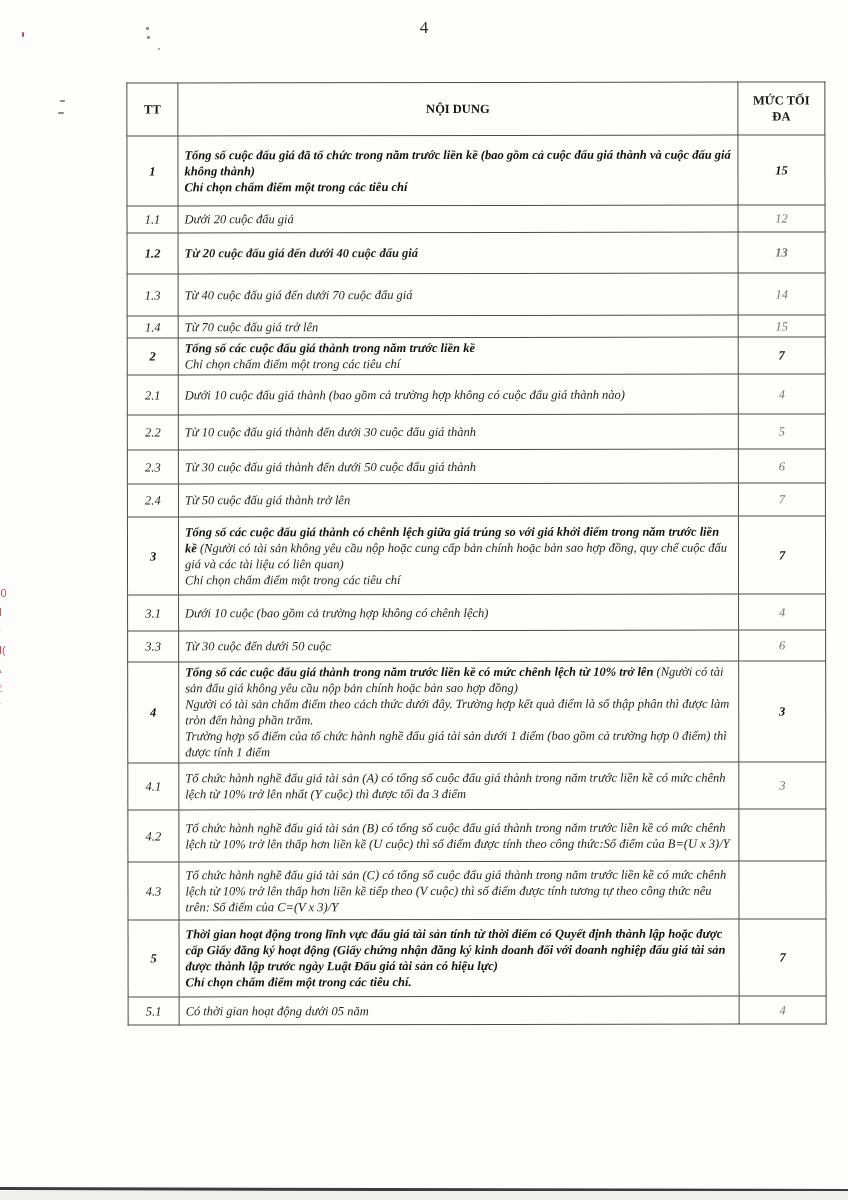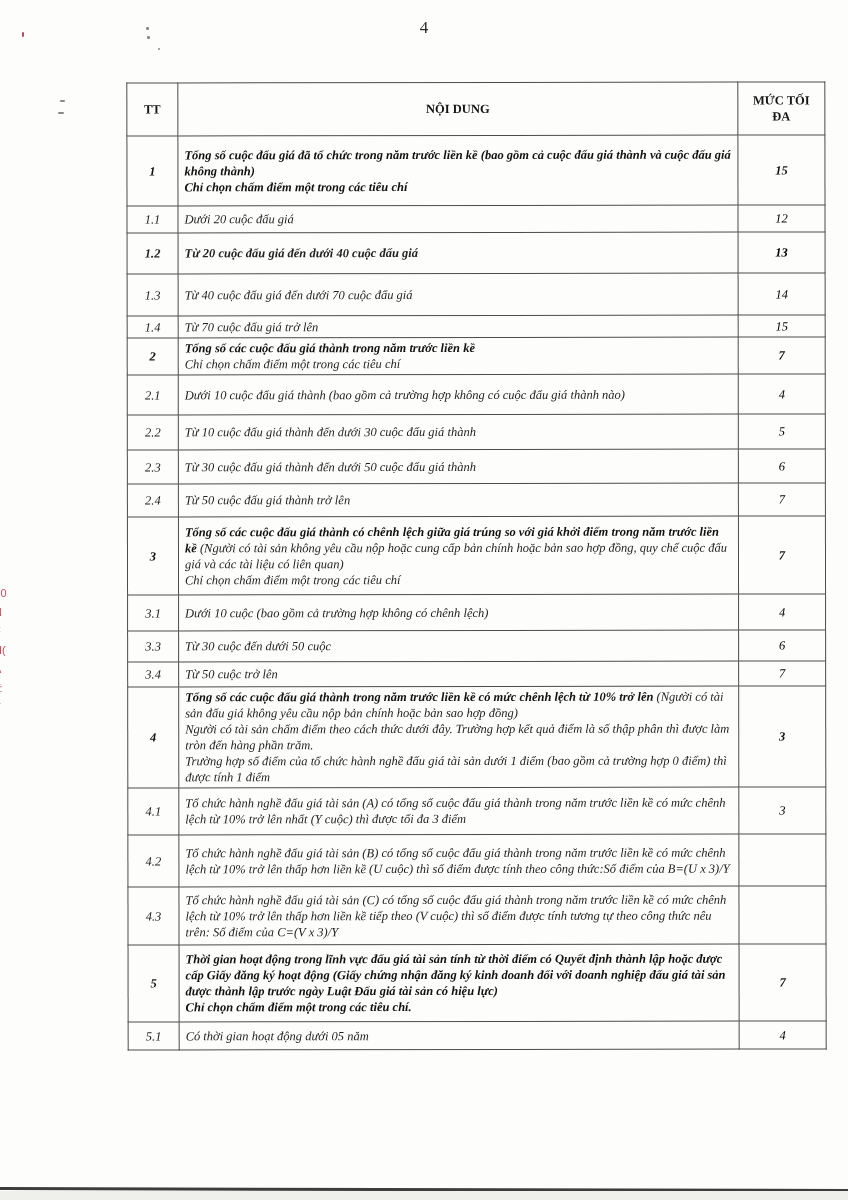--- a/index.html
+++ b/index.html
@@ -34,21 +34,21 @@
     font-style:normal;font-weight:bold;font-size:13px;
     text-align:center;height:48px;color:#151515;
   }
   td.tt-cell{
     text-align:center;font-style:italic;color:#222;
   }
   td.content-cell{
     text-align:left;font-style:italic;padding-left:10px;padding-right:8px;color:#222;
   }
   td.max-cell{
-    text-align:center;font-style:italic;color:#000000;
+    text-align:center;font-style:italic;color:#737373;
   }
   tr.group td.tt-cell, tr.group td.max-cell{font-weight:bold;color:#111;}
   .seg-bold{font-weight:bold;color:#111;}
   
   .margin-stamp{
     position:absolute;left:-6px;top:588px;width:30px;
     color:#c03040;opacity:.85;
     font-family:"Liberation Sans","DejaVu Sans",sans-serif;
     font-size:11px;line-height:1.0;letter-spacing:0;
   }
@@ -143,25 +143,20 @@
         <tr style="height: 36px;">
           <td class="tt-cell">3.1</td>
           <td class="content-cell"><span>Dưới 10 cuộc (bao gồm cả trường hợp không có chênh lệch)</span></td>
           <td class="max-cell">4</td>
         </tr>
         <tr style="height: 31px;">
           <td class="tt-cell">3.3</td>
           <td class="content-cell"><span>Từ 30 cuộc đến dưới 50 cuộc</span></td>
           <td class="max-cell">6</td>
         </tr>
-        <tr style="height: 25px;">
-          <td class="tt-cell">3.4</td>
-          <td class="content-cell"><span>Từ 50 cuộc trở lên</span></td>
-          <td class="max-cell">7</td>
-        </tr>
         <tr class="group" style="height: 100px;">
           <td class="tt-cell">4</td>
           <td class="content-cell"><span class="seg-bold">Tổng số các cuộc đấu giá thành trong năm trước liền kề có mức chênh lệch từ 10% trở lên </span><span>(Người có tài sản đấu giá không yêu cầu nộp bản chính hoặc bản sao hợp đồng)</span><br><span>Người có tài sản chấm điểm theo cách thức dưới đây. Trường hợp kết quả điểm là số thập phân thì được làm tròn đến hàng phần trăm.</span><br><span>Trường hợp số điểm của tổ chức hành nghề đấu giá tài sản dưới 1 điểm (bao gồm cả trường hợp 0 điểm) thì được tính 1 điểm</span></td>
           <td class="max-cell">3</td>
         </tr>
         <tr style="height: 47px;">
           <td class="tt-cell">4.1</td>
           <td class="content-cell"><span>Tổ chức hành nghề đấu giá tài sản (A) có tổng số cuộc đấu giá thành trong năm trước liền kề có mức chênh lệch từ 10% trở lên nhất (Y cuộc) thì được tối đa 3 điểm</span></td>
           <td class="max-cell">3</td>
         </tr>

